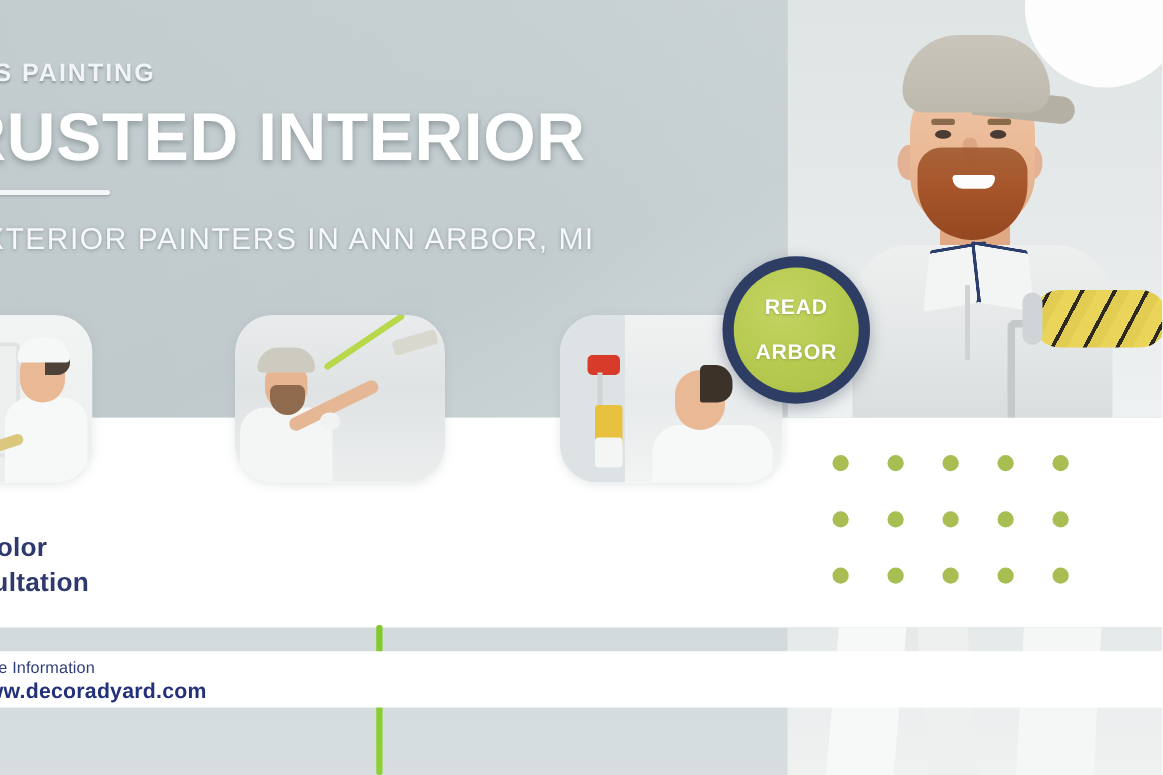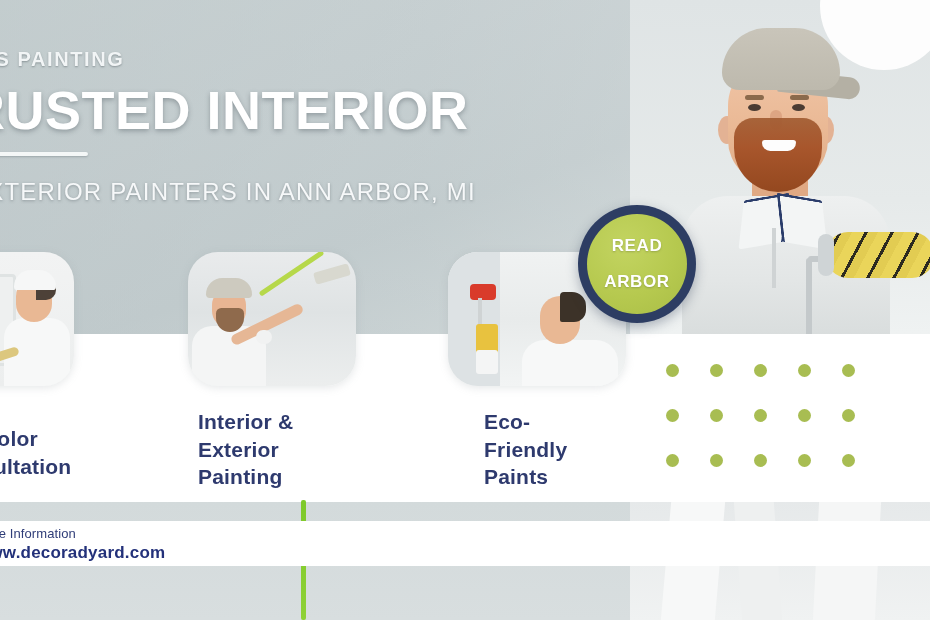--- a/index.html
+++ b/index.html
@@ -296,22 +296,20 @@
         <div class="c3-rod"></div>
       <div class="c3-can"></div>
         <div class="c3-can2"></div>
       <div class="c3-body"></div>
         <div class="c3-head"></div>
         <div class="c3-hair"></div>
     </div>
   </div>
 
   <div class="caption" id="cap1">Color<br>sultation</div>
-  <div class="caption" id="cap2">Interior &amp;<br>Exterior<br>Painting</div>
-  <div class="caption" id="cap3">Eco-<br>Friendly<br>Paints</div>
 
   <div class="dots">
       <div class="dot" style="background: rgb(168, 189, 82);"></div>
       <div class="dot" style="background: rgb(168, 189, 82);"></div>
       <div class="dot" style="background: rgb(168, 189, 82);"></div>
       <div class="dot" style="background: rgb(168, 189, 82);"></div>
       <div class="dot" style="background: rgb(168, 189, 82);"></div>
       <div class="dot" style="background: rgb(168, 189, 82);"></div>
       <div class="dot" style="background: rgb(168, 189, 82);"></div>
       <div class="dot" style="background: rgb(168, 189, 82);"></div>

